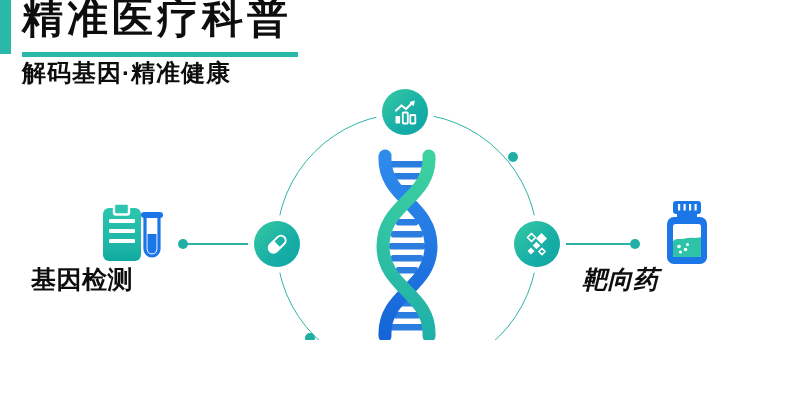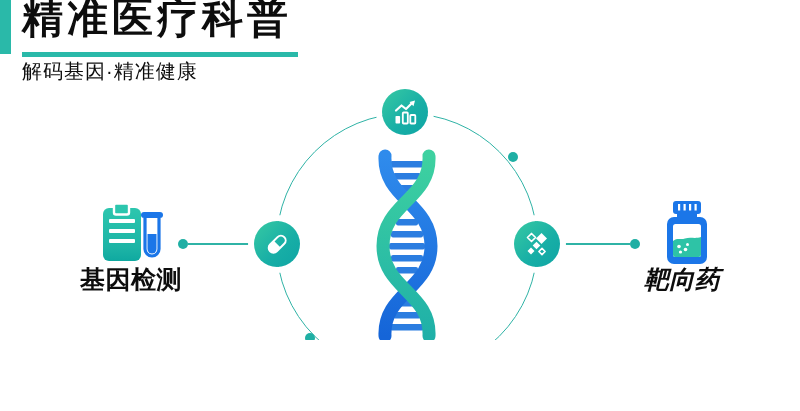--- a/index.html
+++ b/index.html
@@ -5,22 +5,22 @@
   html,body{margin:0;padding:0;background:#fff;}
   .canvas{
     position:relative;width:800px;height:340px;background:#ffffff;overflow:hidden;
     font-family:"Liberation Sans",sans-serif;color:#101010;
   }
   
   .accent-bar{position:absolute;left:0;top:0;width:11px;height:54px;background:#2ab9a9;}
   .page-title{position:absolute;left:22px;top:-5px;margin:0;font-size:41px;line-height:1.15;
     font-weight:900;letter-spacing:4px;color:#0d0d0d;white-space:nowrap;}
   .title-underline{position:absolute;left:22px;top:52px;width:276px;height:5px;background:#2ab9a9;}
-  .page-subtitle{position:absolute;left:22px;top:59px;margin:0;font-size:20px;line-height:1.2;
-    font-weight:400;letter-spacing:1px;color:#0d0d0d;white-space:nowrap;}
+  .page-subtitle{position:absolute;left:22px;top:59px;margin:0;font-size:24px;line-height:1.2;
+    font-weight:700;letter-spacing:1px;color:#0d0d0d;white-space:nowrap;}
   
   .orbit{position:absolute;left:276px;top:113px;width:262px;height:262px;border:1.6px solid #2fb3a6;
     border-radius:50%;box-sizing:border-box;}
   .orbit-dot{position:absolute;width:10px;height:10px;border-radius:50%;background:#1fafa4;}
   .orbit-dot.ne{left:508px;top:152px;}
   .orbit-dot.sw{left:305px;top:333px;}
   
   .connector{position:absolute;height:2px;background:#2fb3a6;top:243px;}
   .connector.left{left:188px;width:64px;}
   .connector.right{left:562px;width:68px;}
@@ -32,21 +32,21 @@
     background:linear-gradient(135deg,#37c9a3 0%,#17aea6 60%,#0fa5a4 100%);
     box-shadow:0 0 0 6px #ffffff;display:flex;align-items:center;justify-content:center;}
   .node.top{left:382px;top:89px;}
   .node.left{left:254px;top:221px;}
   .node.right{left:514px;top:221px;}
   .node.bottom{left:381px;top:354px;}
   
   .dna{position:absolute;left:361px;top:147px;}
   .side-icon.gene{position:absolute;left:101px;top:201px;}
   .side-icon.drug{position:absolute;left:662px;top:200px;}
-  .side-label{position:absolute;top:263px;width:200px;text-align:center;margin:0;
+  .side-label{position:absolute;top:263px;width:200px;text-align:left;margin:0;
     font-size:25px;font-weight:900;color:#0d0d0d;letter-spacing:0.5px;white-space:nowrap;}
   .side-label.gene{left:31px;}
   .side-label.drug{left:582px;font-style:italic;}
 </style>
 </head>
 <body>
 
 <div class="canvas">
 
   <div class="accent-bar"></div>

